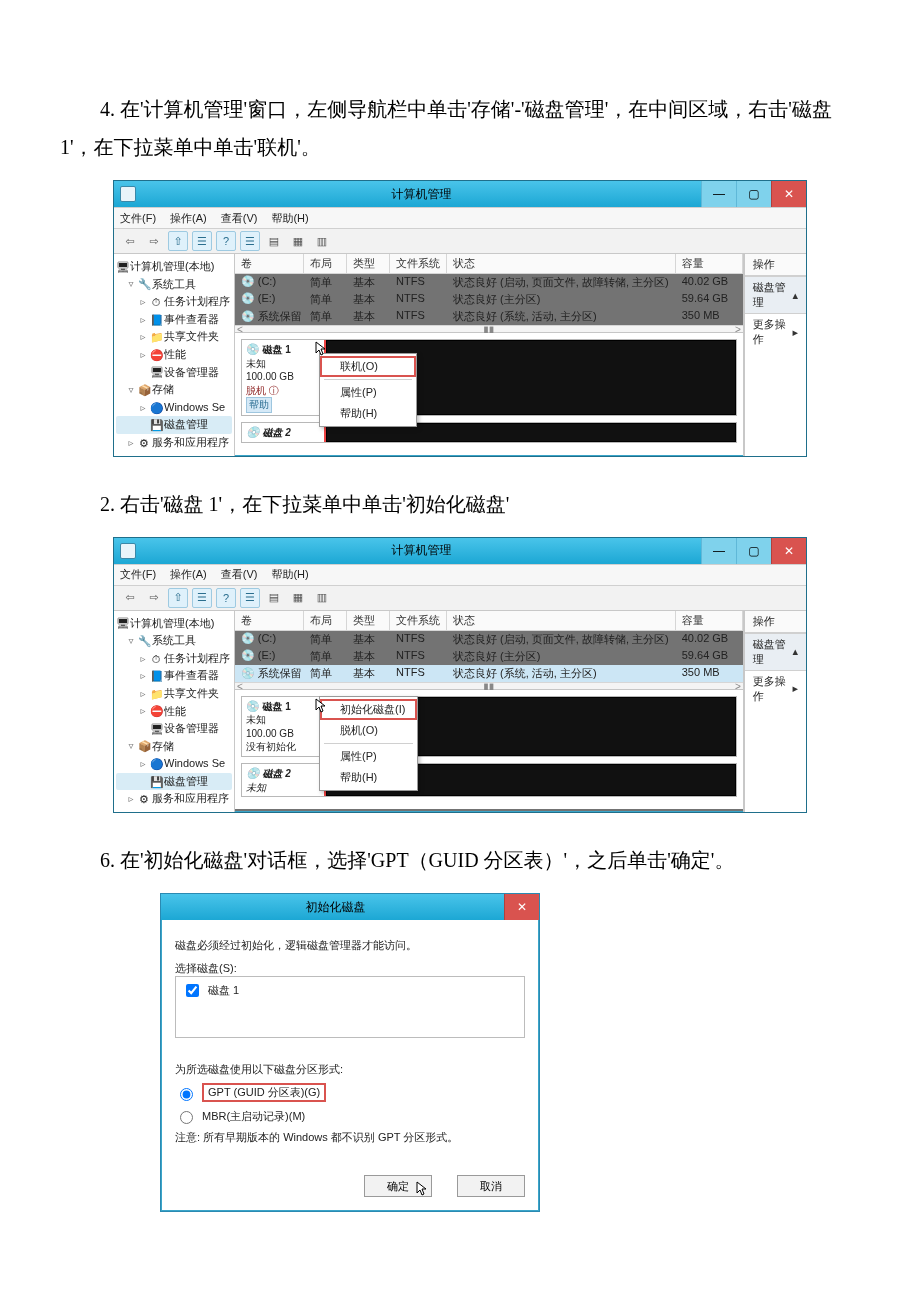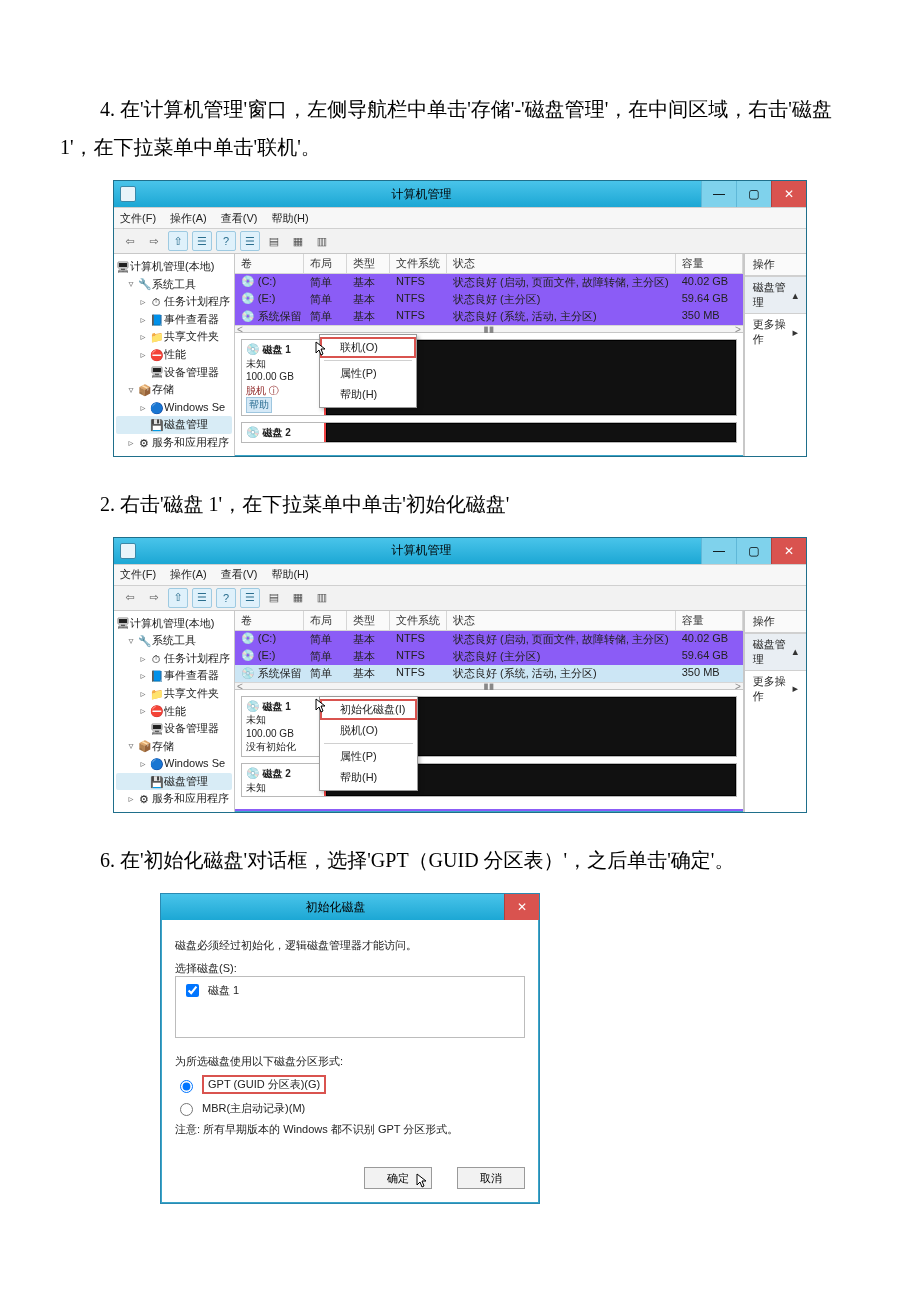--- a/index.html
+++ b/index.html
@@ -3,21 +3,21 @@
 <meta charset="utf-8">
 <style>
   body { margin:0; background:#fff; font-family:"Songti SC","SimSun",serif; color:#000; width:920px; }
   .page { padding:90px 60px 120px 60px; }
   .step { font-size:20px; line-height:1.9; margin:0 0 14px 0; text-indent:2em; }
   .shot-wrap { margin:8px 0 28px 0; display:flex; justify-content:center; }
   .watermark-wrap { position:relative; }
   .watermark { position:absolute; left:50%; top:50%; transform:translate(-50%,-50%); font-family:Arial,sans-serif; font-size:46px; letter-spacing:6px; color:#555; opacity:0.15; pointer-events:none; font-weight:bold; }
 
   
-  .cmwin { width:692px; border:1px solid #1f6f8b; font-family:"Microsoft YaHei","Segoe UI",sans-serif; font-size:11px; color:#222; background:#8b5cf6; box-shadow:0 0 0 1px #3aa5c9 inset; }
+  .cmwin { width:692px; border:1px solid #1f6f8b; font-family:"Microsoft YaHei","Segoe UI",sans-serif; font-size:11px; color:#222; background:#737373; box-shadow:0 0 0 1px #3aa5c9 inset; }
   .title-bar { height:26px; background:linear-gradient(#49c4ea,#1ca7d4); display:flex; align-items:center; padding:0 0 0 6px; position:relative; }
   .title-bar .ticon { width:14px; height:14px; background:#e8f4fa; border:1px solid #3a88a8; border-radius:2px; margin-right:6px; }
   .title-bar .t { flex:1; text-align:center; font-size:12px; color:#000; font-weight:500; }
   .title-bar .winbtns { display:flex; height:100%; }
   .title-bar .wb { width:34px; height:100%; display:flex; align-items:center; justify-content:center; font-size:12px; color:#000; }
   .title-bar .wb.min { background:#7fd2ec; border-left:1px solid #5fb8d8; }
   .title-bar .wb.max { background:#7fd2ec; border-left:1px solid #5fb8d8; }
   .title-bar .wb.close { background:#d9534f; color:#fff; border-left:1px solid #b0403d; }
   .menu-bar { height:20px; background:#f7f7f7; border-top:1px solid #d0d0d0; border-bottom:1px solid #d0d0d0; display:flex; align-items:center; padding:0 6px; gap:14px; font-size:11px; }
   .toolbar { height:24px; background:#f2f2f2; border-bottom:1px solid #c8c8c8; display:flex; align-items:center; padding:0 6px; gap:4px; }
@@ -41,21 +41,21 @@
   .volrows { }
   .volrows .vr { display:flex; }
   .volrows .vr > div { border-right:1px solid transparent; padding:1px 6px; font-size:11px; white-space:nowrap; overflow:hidden; }
   .sep { height:6px; background:#f4f4f4; border-top:1px solid #d6d6d6; border-bottom:1px solid #c6c6c6; position:relative; }
   .sep .sbl { position:absolute; left:2px; top:-2px; font-size:10px; color:#888; }
   .sep .sbc { position:absolute; left:50%; top:-2px; transform:translateX(-50%); font-size:10px; color:#888; }
   .sep .sbr { position:absolute; right:2px; top:-2px; font-size:10px; color:#888; }
 
   .disk-area { background:#fff; padding:6px 6px 6px 6px; position:relative; }
   .disk-row { display:flex; border:1px solid #b8b8b8; margin-bottom:6px; min-height:56px; }
-  .disk-row.slim { min-height:18px; }
+  .disk-row.slim { min-height:18px;font-style:italic; }
   .disk-info { width:74px; border-right:2px solid #ef4444; padding:2px 4px; font-size:10px; line-height:1.35; }
   .disk-info .di-icon { font-size:11px; }
   .disk-info .offline { color:#8a1b1b; }
   .disk-info .help { display:inline-block; background:#d5e9f7; border:1px solid #9ec6df; padding:0 2px; font-size:10px; color:#2c6e92; }
   .disk-part { flex:1; background:#111; border:1px solid #000; }
   .ctx-menu { position:absolute; background:#fff; border:1px solid #9a9a9a; box-shadow:2px 2px 4px rgba(0,0,0,.25); font-size:11px; padding:2px 0; min-width:96px; z-index:3; }
   .ctx-menu .mi { padding:3px 12px 3px 20px; white-space:nowrap; }
   .ctx-menu .mi.hl { border:2px solid #d9534f; padding:1px 10px 1px 18px; }
   .ctx-menu .mi.sep-line { height:0; border-top:1px solid #d0d0d0; margin:2px 4px; padding:0; }
   .cursor { position:absolute; width:12px; height:14px; pointer-events:none; z-index:4; }
@@ -70,21 +70,21 @@
 
   
   .dlg-outer { display:flex; justify-content:flex-start; padding-left:0; }
   .dlg { width:378px; border:1px solid #2a8ab2; font-family:"Microsoft YaHei","Segoe UI",sans-serif; font-size:11px; background:#fff; box-shadow:0 0 0 1px #3aa5c9 inset; }
   .dlg .title-bar .t { text-align:center; }
   .dlg-body { padding:18px 14px; color:#222; }
   .dlg-msg { font-size:11px; margin-bottom:8px; }
   .dlg-label { font-size:11px; }
   .dlg-list { border:1px solid #bcbcbc; height:52px; padding:4px 6px; font-size:11px; }
   .dlg-list label { display:flex; align-items:center; gap:6px; }
-  .dlg-sect { margin-top:16px; font-size:11px; }
+  .dlg-sect { margin-top:24px; font-size:11px; }
   .dlg-radio { margin:6px 0; font-size:11px; display:flex; flex-direction:column; gap:6px; }
   .dlg-radio label { display:flex; align-items:center; gap:6px; }
   .dlg-radio .hl { border:2px solid #d9534f; padding:0 4px; display:inline-block; }
   .dlg-note { font-size:11px; margin-top:4px; }
   .dlg-btns { display:flex; justify-content:flex-end; gap:25px; padding:12px 14px 14px 14px; }
   .dlg-btns button { min-width:68px; height:22px; background:#f2f2f2; border:1px solid #9a9a9a; font-size:11px; }
   .dlg-btns .cursor-holder { position:relative; }
 </style>
 </head>
 <body>
@@ -228,21 +228,21 @@
                 <div class="offline">脱机 ⓘ</div>
                 <div><span class="help">帮助</span></div>
               </div>
               <div class="disk-part"></div>
             </div>
             <div class="disk-row slim">
               <div class="disk-info" style="width:74px"><span class="di-icon">💿</span> <b>磁盘 2</b></div>
               <div class="disk-part"></div>
             </div>
 
-            <div class="ctx-menu" style="left:84px; top:1px">
+            <div class="ctx-menu" style="left:84px; top:20px">
               <div class="mi hl">联机(O)</div>
               <div class="mi sep-line"></div>
               <div class="mi">属性(P)</div>
               <div class="mi">帮助(H)</div>
             </div>
             <div class="cursor" style="left:80px; top:8px">
               <svg viewBox="0 0 12 16">
                   <path d="M1 1 L1 12 L4 9 L6 14 L8 13 L6 8 L10 8 Z" fill="#fff" stroke="#000" stroke-width="1"></path>
                 </svg>
             </div>

